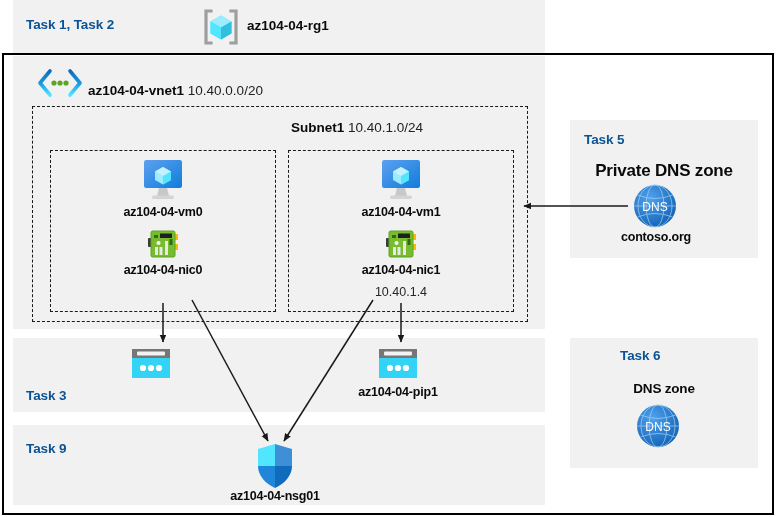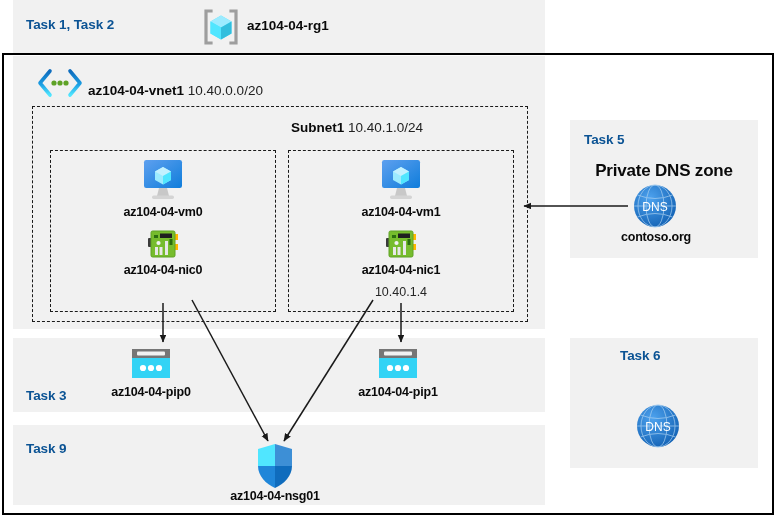--- a/index.html
+++ b/index.html
@@ -213,21 +213,20 @@
   <div class="icon" style="left:129px; top:346px; width:44px; height:36px;">
     <svg width="44" height="36" viewBox="0 0 44 36">
       <rect x="3" y="3" width="38" height="9" fill="#767676"></rect>
       <rect x="8" y="5.5" width="28" height="4" rx="1" fill="#f2f2f2"></rect>
       <rect x="3" y="12" width="38" height="20" fill="#32d3f5"></rect>
       <circle cx="14" cy="22" r="3.1" fill="#ffffff"></circle>
       <circle cx="22" cy="22" r="3.1" fill="#ffffff"></circle>
       <circle cx="30" cy="22" r="3.1" fill="#ffffff"></circle>
     </svg>
   </div>
-  <div class="node-label" style="left:84px; top:385px; width:134px;">az104-04-pip0</div>
 
   <div class="icon" style="left:376px; top:346px; width:44px; height:36px;">
     <svg width="44" height="36" viewBox="0 0 44 36">
       <rect x="3" y="3" width="38" height="9" fill="#767676"></rect>
       <rect x="8" y="5.5" width="28" height="4" rx="1" fill="#f2f2f2"></rect>
       <rect x="3" y="12" width="38" height="20" fill="#32d3f5"></rect>
       <circle cx="14" cy="22" r="3.1" fill="#ffffff"></circle>
       <circle cx="22" cy="22" r="3.1" fill="#ffffff"></circle>
       <circle cx="30" cy="22" r="3.1" fill="#ffffff"></circle>
     </svg>
@@ -274,20 +273,21 @@
         <path d="M5.5 12 Q23 19 40.5 12"></path>
         <path d="M5.5 34 Q23 27 40.5 34"></path>
       </g>
       <text x="23" y="28" text-anchor="middle" font-family="Liberation Sans, sans-serif" font-size="12" fill="#ffffff">DNS</text>
     </svg>
   </div>
   <div class="node-label" style="left:570px; top:230px; width:172px;">contoso.org</div>
 
   <div class="panel" style="left:570px; top:338px; width:188px; height:130px;"></div>
   <div class="task-label" style="left:576px; top:348px;margin-left:44px;">Task 6</div>
+  <div class="node-label" style="left:570px; top:381px; width:188px; font-size:13.5px;">DNS zone</div>
 
   <div class="icon" style="left:635px; top:403px; width:46px; height:46px;">
     <svg width="46" height="46" viewBox="0 0 46 46">
       <defs>
         <radialGradient id="dnsg2" cx="38%" cy="32%" r="72%">
           <stop offset="0%" stop-color="#4ea3ef"></stop>
           <stop offset="100%" stop-color="#1463b5"></stop>
         </radialGradient>
       </defs>
       <circle cx="23" cy="23" r="21" fill="url(#dnsg2)"></circle>

